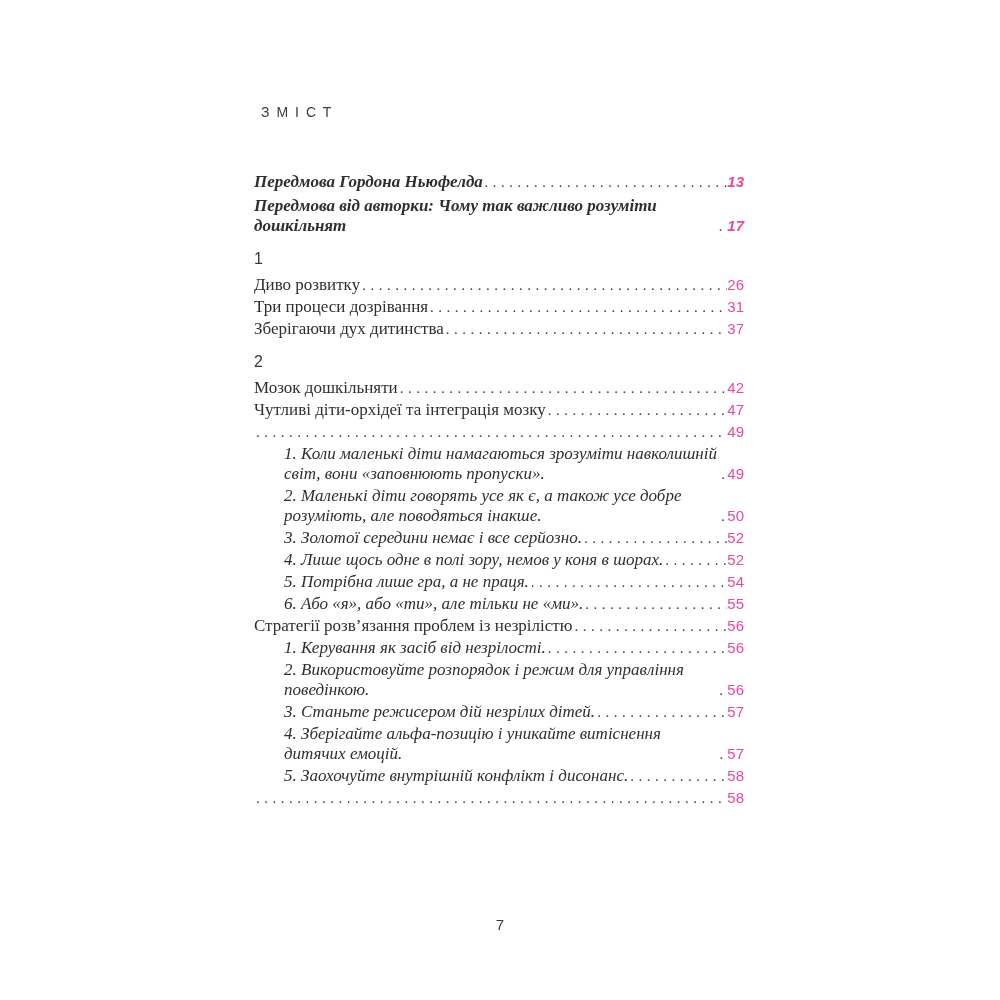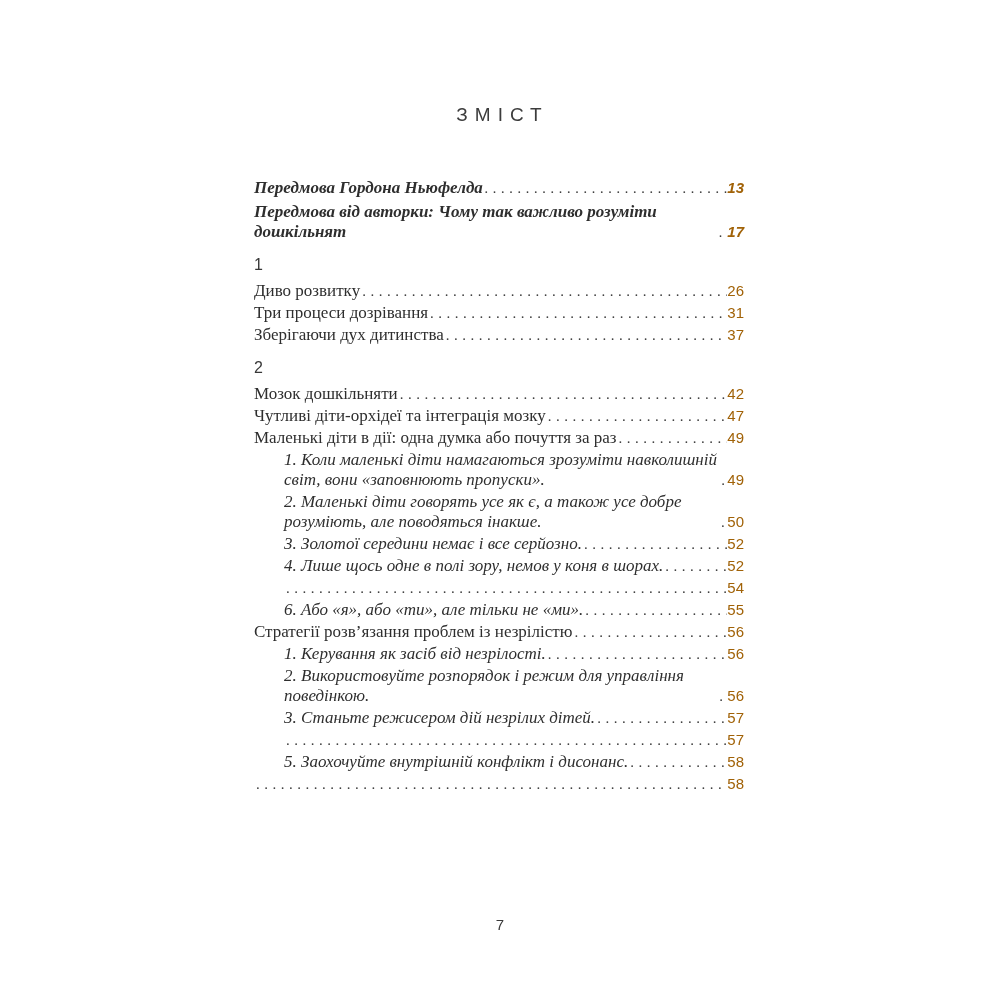--- a/index.html
+++ b/index.html
@@ -20,23 +20,23 @@
     left: 254px;
     top: 0;
     width: 490px;
     padding-top: 104px;
     font-family: "Liberation Serif", serif;
     font-size: 17px;
     color: #2e2e2e;
   }
   .doc-title {
     margin: 0 0 52px 0;
-    text-align: center;
-    font-family: "Liberation Sans", sans-serif;
-    font-size: 19px;
+    text-align: left;
+    font-family: "Liberation Sans", sans-serif;
+    font-size: 14px;
     font-weight: 400;
     letter-spacing: 7px;
     padding-left: 7px; 
     color: #3c3c3c;
   }
   .row {
     display: flex;
     align-items: flex-end;
     line-height: 20px;
     margin-bottom: 2px;
@@ -57,21 +57,21 @@
     padding: 0 1px 0 2px;
   }
   .row .dots::after {
     content: "..................................................................................................................................";
   }
   .row .pg {
     flex: 0 0 auto;
     font-family: "Liberation Sans", sans-serif;
     font-size: 15px;
     line-height: 20px;
-    color: #a16207;
+    color: #ec4899;
   }
   .fm { font-weight: 700; margin-bottom: 4px; font-style: italic; }
   .fm .dots { font-weight: 400; }
   .ch-num {
     margin-top: 13px;
     margin-bottom: 7px;
     font-family: "Liberation Sans", sans-serif;
     font-size: 16px;
     line-height: 19px;
     color: #383838;
@@ -145,21 +145,20 @@
         <span class="lbl">Мозок дошкільняти</span>
         <span class="dots"></span>
         <span class="pg">42</span>
       </div>
       <div class="row">
         <span class="lbl">Чутливі діти-орхідеї та інтеграція мозку</span>
         <span class="dots"></span>
         <span class="pg">47</span>
       </div>
       <div class="row">
-        <span class="lbl">Маленькі діти в дії: одна думка або почуття за раз</span>
         <span class="dots"></span>
         <span class="pg">49</span>
       </div>
       <div class="row sub">
         <span class="lbl">1. Коли маленькі діти намагаються зрозуміти навколишній світ, вони «заповнюють пропуски».</span>
         <span class="dots"></span>
         <span class="pg">49</span>
       </div>
       <div class="row sub">
         <span class="lbl">2. Маленькі діти говорять усе як є, а також усе добре розу­міють, але поводяться інакше.</span>
@@ -170,20 +169,21 @@
         <span class="lbl">3. Золотої середини немає і все серйозно.</span>
         <span class="dots"></span>
         <span class="pg">52</span>
       </div>
       <div class="row sub">
         <span class="lbl">4. Лише щось одне в полі зору, немов у коня в шорах.</span>
         <span class="dots"></span>
         <span class="pg">52</span>
       </div>
       <div class="row sub">
+        <span class="lbl">5. Потрібна лише гра, а не праця.</span>
         <span class="dots"></span>
         <span class="pg">54</span>
       </div>
       <div class="row sub">
         <span class="lbl">6. Або «я», або «ти», але тільки не «ми».</span>
         <span class="dots"></span>
         <span class="pg">55</span>
       </div>
       <div class="row">
         <span class="lbl">Стратегії розв’язання проблем із незрілістю</span>
@@ -199,20 +199,21 @@
         <span class="lbl">2. Використовуйте розпорядок і режим для управління пове­дінкою.</span>
         <span class="dots"></span>
         <span class="pg">56</span>
       </div>
       <div class="row sub">
         <span class="lbl">3. Станьте режисером дій незрілих дітей.</span>
         <span class="dots"></span>
         <span class="pg">57</span>
       </div>
       <div class="row sub">
+        <span class="lbl">4. Зберігайте альфа-позицію і уникайте витіснення дитячих емоцій.</span>
         <span class="dots"></span>
         <span class="pg">57</span>
       </div>
       <div class="row sub">
         <span class="lbl">5. Заохочуйте внутрішній конфлікт і дисонанс.</span>
         <span class="dots"></span>
         <span class="pg">58</span>
       </div>
       <div class="row">
         <span class="dots"></span>

